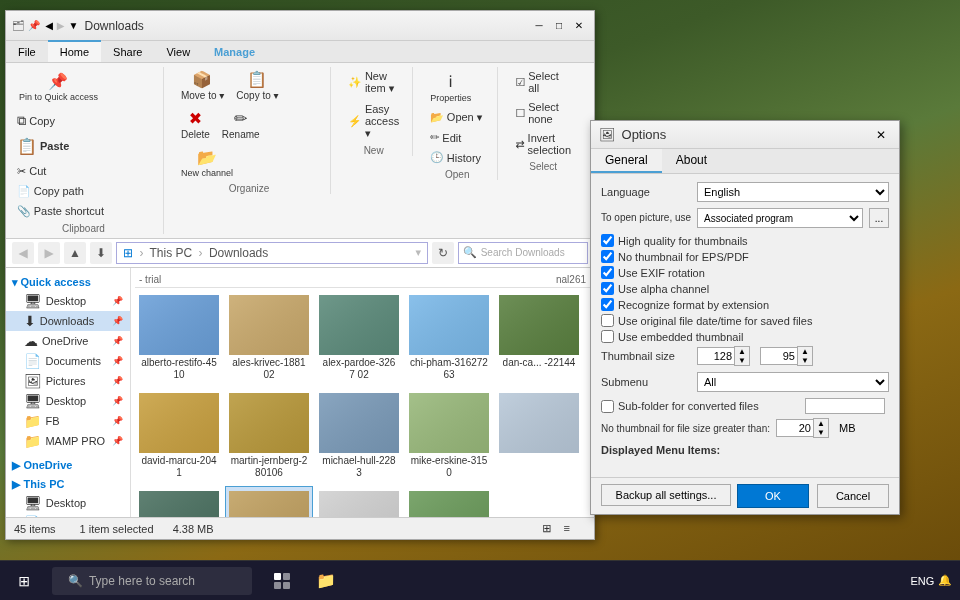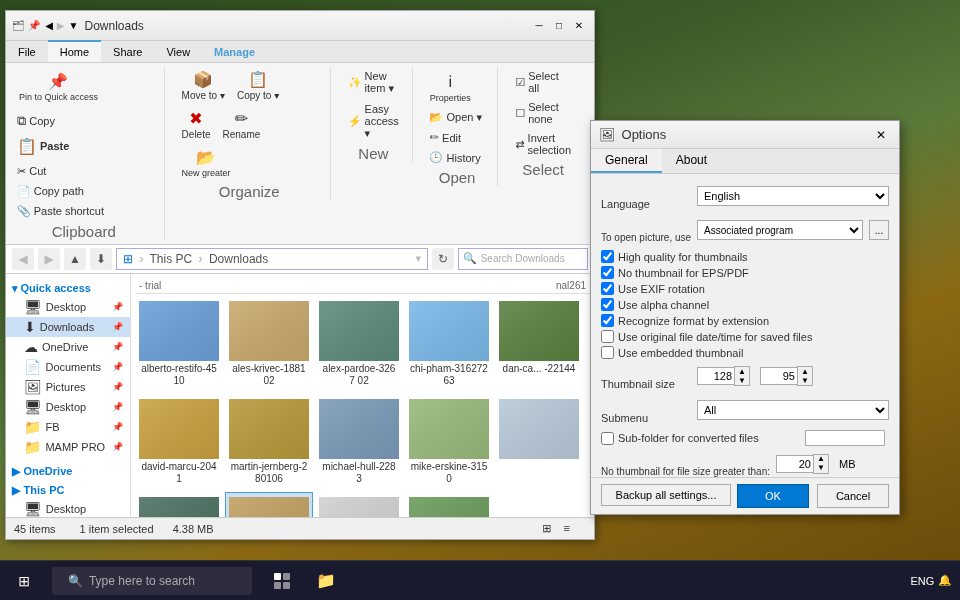--- a/index.html
+++ b/index.html
@@ -27,21 +27,21 @@
     .win-btn { width: 18px; height: 18px; display: flex; align-items: center; justify-content: center; font-size: 10px; cursor: pointer; border: none; background: transparent; }
 
     
     .ribbon { background: #f5f5f5; border-bottom: 1px solid #ccc; }
     .ribbon-tabs { display: flex; background: #e8e8e8; border-bottom: 1px solid #ccc; }
     .ribbon-tab { padding: 4px 12px; font-size: 11px; cursor: pointer; border: none; background: transparent; }
     .ribbon-tab.active { background: #f5f5f5; border-top: 2px solid #4a9fd4; margin-top: -1px; font-weight: 500; }
     .ribbon-content { display: flex; padding: 4px 6px; gap: 8px; align-items: flex-start; }
     .ribbon-group { display: flex; flex-direction: column; align-items: center; border-right: 1px solid #ddd; padding-right: 8px; margin-right: 4px; }
     .ribbon-group-btns { display: flex; gap: 2px; align-items: flex-start; flex-wrap: wrap; }
-    .ribbon-group-name { font-size: 15px; color: #666; margin-top: 2px; }
+    .ribbon-group-name { font-size: 10px; color: #666; margin-top: 2px; }
     .ribbon-btn { display: flex; flex-direction: column; align-items: center; padding: 2px 4px; cursor: pointer; border: 1px solid transparent; border-radius: 2px; min-width: 32px; font-size: 10px; color: #333; }
     .ribbon-btn .rb-icon { font-size: 16px; margin-bottom: 1px; }
     .ribbon-btn-small { display: flex; align-items: center; gap: 3px; padding: 2px 4px; cursor: pointer; border: 1px solid transparent; font-size: 11px; color: #333; }
 
     
     .address-bar { display: flex; align-items: center; padding: 3px 6px; background: white; border-bottom: 1px solid #ccc; gap: 4px; }
     .nav-btn { width: 22px; height: 22px; display: flex; align-items: center; justify-content: center; cursor: pointer; border: 1px solid transparent; border-radius: 2px; font-size: 12px; color: #555; }
     .nav-btn.disabled { color: #bbb; cursor: default; }
     .address-path { flex: 1; height: 22px; border: 1px solid #aad; padding: 0 6px; font-size: 12px; display: flex; align-items: center; color: #333; }
     .address-path span { color: #555; }
@@ -71,21 +71,21 @@
 
     
     .dialog { position: absolute; top: 120px; left: 590px; width: 310px; height: 395px; background: #f0f0f0; border: 1px solid #999; box-shadow: 3px 3px 10px rgba(0,0,0,0.4); display: flex; flex-direction: column; z-index: 200; }
     .dialog-title { height: 28px; background: linear-gradient(to bottom, #f5f5f5, #e8e8e8); display: flex; align-items: center; padding: 0 8px; border-bottom: 1px solid #ccc; font-size: 13px; font-weight: 500; color: #333; }
     .dialog-close { margin-left: auto; width: 20px; height: 20px; display: flex; align-items: center; justify-content: center; cursor: pointer; font-size: 12px; background: transparent; border: none; }
     .dialog-tabs { display: flex; border-bottom: 1px solid #ccc; background: #e8e8e8; }
     .dialog-tab { padding: 4px 14px; font-size: 12px; cursor: pointer; border: none; background: transparent; border-bottom: 2px solid transparent; }
     .dialog-tab.active { background: #f0f0f0; border-bottom: 2px solid #4a9fd4; font-weight: 500; }
     .dialog-body { flex: 1; overflow-y: auto; padding: 8px 10px; font-size: 11px; }
     .dialog-row { display: flex; align-items: center; margin-bottom: 6px; gap: 6px; }
-    .dialog-label { min-width: 90px; color: #333; font-size: 11px; margin-top: 16px; }
+    .dialog-label { min-width: 90px; color: #333; font-size: 11px; }
     .dialog-select { flex: 1; height: 20px; border: 1px solid #aaa; background: white; font-size: 11px; padding: 0 2px; }
     .dialog-section { margin: 6px 0 3px 0; font-size: 11px; color: #333; }
     .dialog-checkbox-row { display: flex; align-items: center; margin-bottom: 3px; font-size: 11px; color: #333; }
     .dialog-checkbox-row input { margin-right: 4px; }
     .dialog-footer { padding: 6px 10px; border-top: 1px solid #ccc; display: flex; flex-direction: row; gap: 6px; }
     .dialog-backup-btn { width: 100%; height: 22px; background: #f0f0f0; border: 1px solid #aaa; font-size: 11px; cursor: pointer; }
     .dialog-action-btns { display: flex; justify-content: center; gap: 8px; }
     .dialog-ok-btn { width: 72px; height: 24px; background: #0078d4; color: white; border: 1px solid #005a9e; font-size: 11px; cursor: pointer; }
     .dialog-cancel-btn { width: 72px; height: 24px; background: #f0f0f0; border: 1px solid #aaa; font-size: 11px; cursor: pointer; }
     .spin-wrapper { display: flex; align-items: center; }
@@ -185,21 +185,21 @@
           <div class="ribbon-btn">
             <span class="rb-icon" style="color:#c00">✖</span>
             <span>Delete</span>
           </div>
           <div class="ribbon-btn">
             <span class="rb-icon">✏</span>
             <span>Rename</span>
           </div>
           <div class="ribbon-btn">
             <span class="rb-icon">📂</span>
-            <span style="font-size:9px; text-align:center">New greater</span>
+            <span style="font-size:9px; text-align:center">New channel</span>
           </div>
         </div>
         <span class="ribbon-group-name">Organize</span>
       </div>
 
       <div class="ribbon-group">
         <div class="ribbon-group-btns" style="flex-direction:column; gap:2px;">
           <div class="ribbon-btn-small">
             <span>✨</span>
             <span>New item ▾</span>

